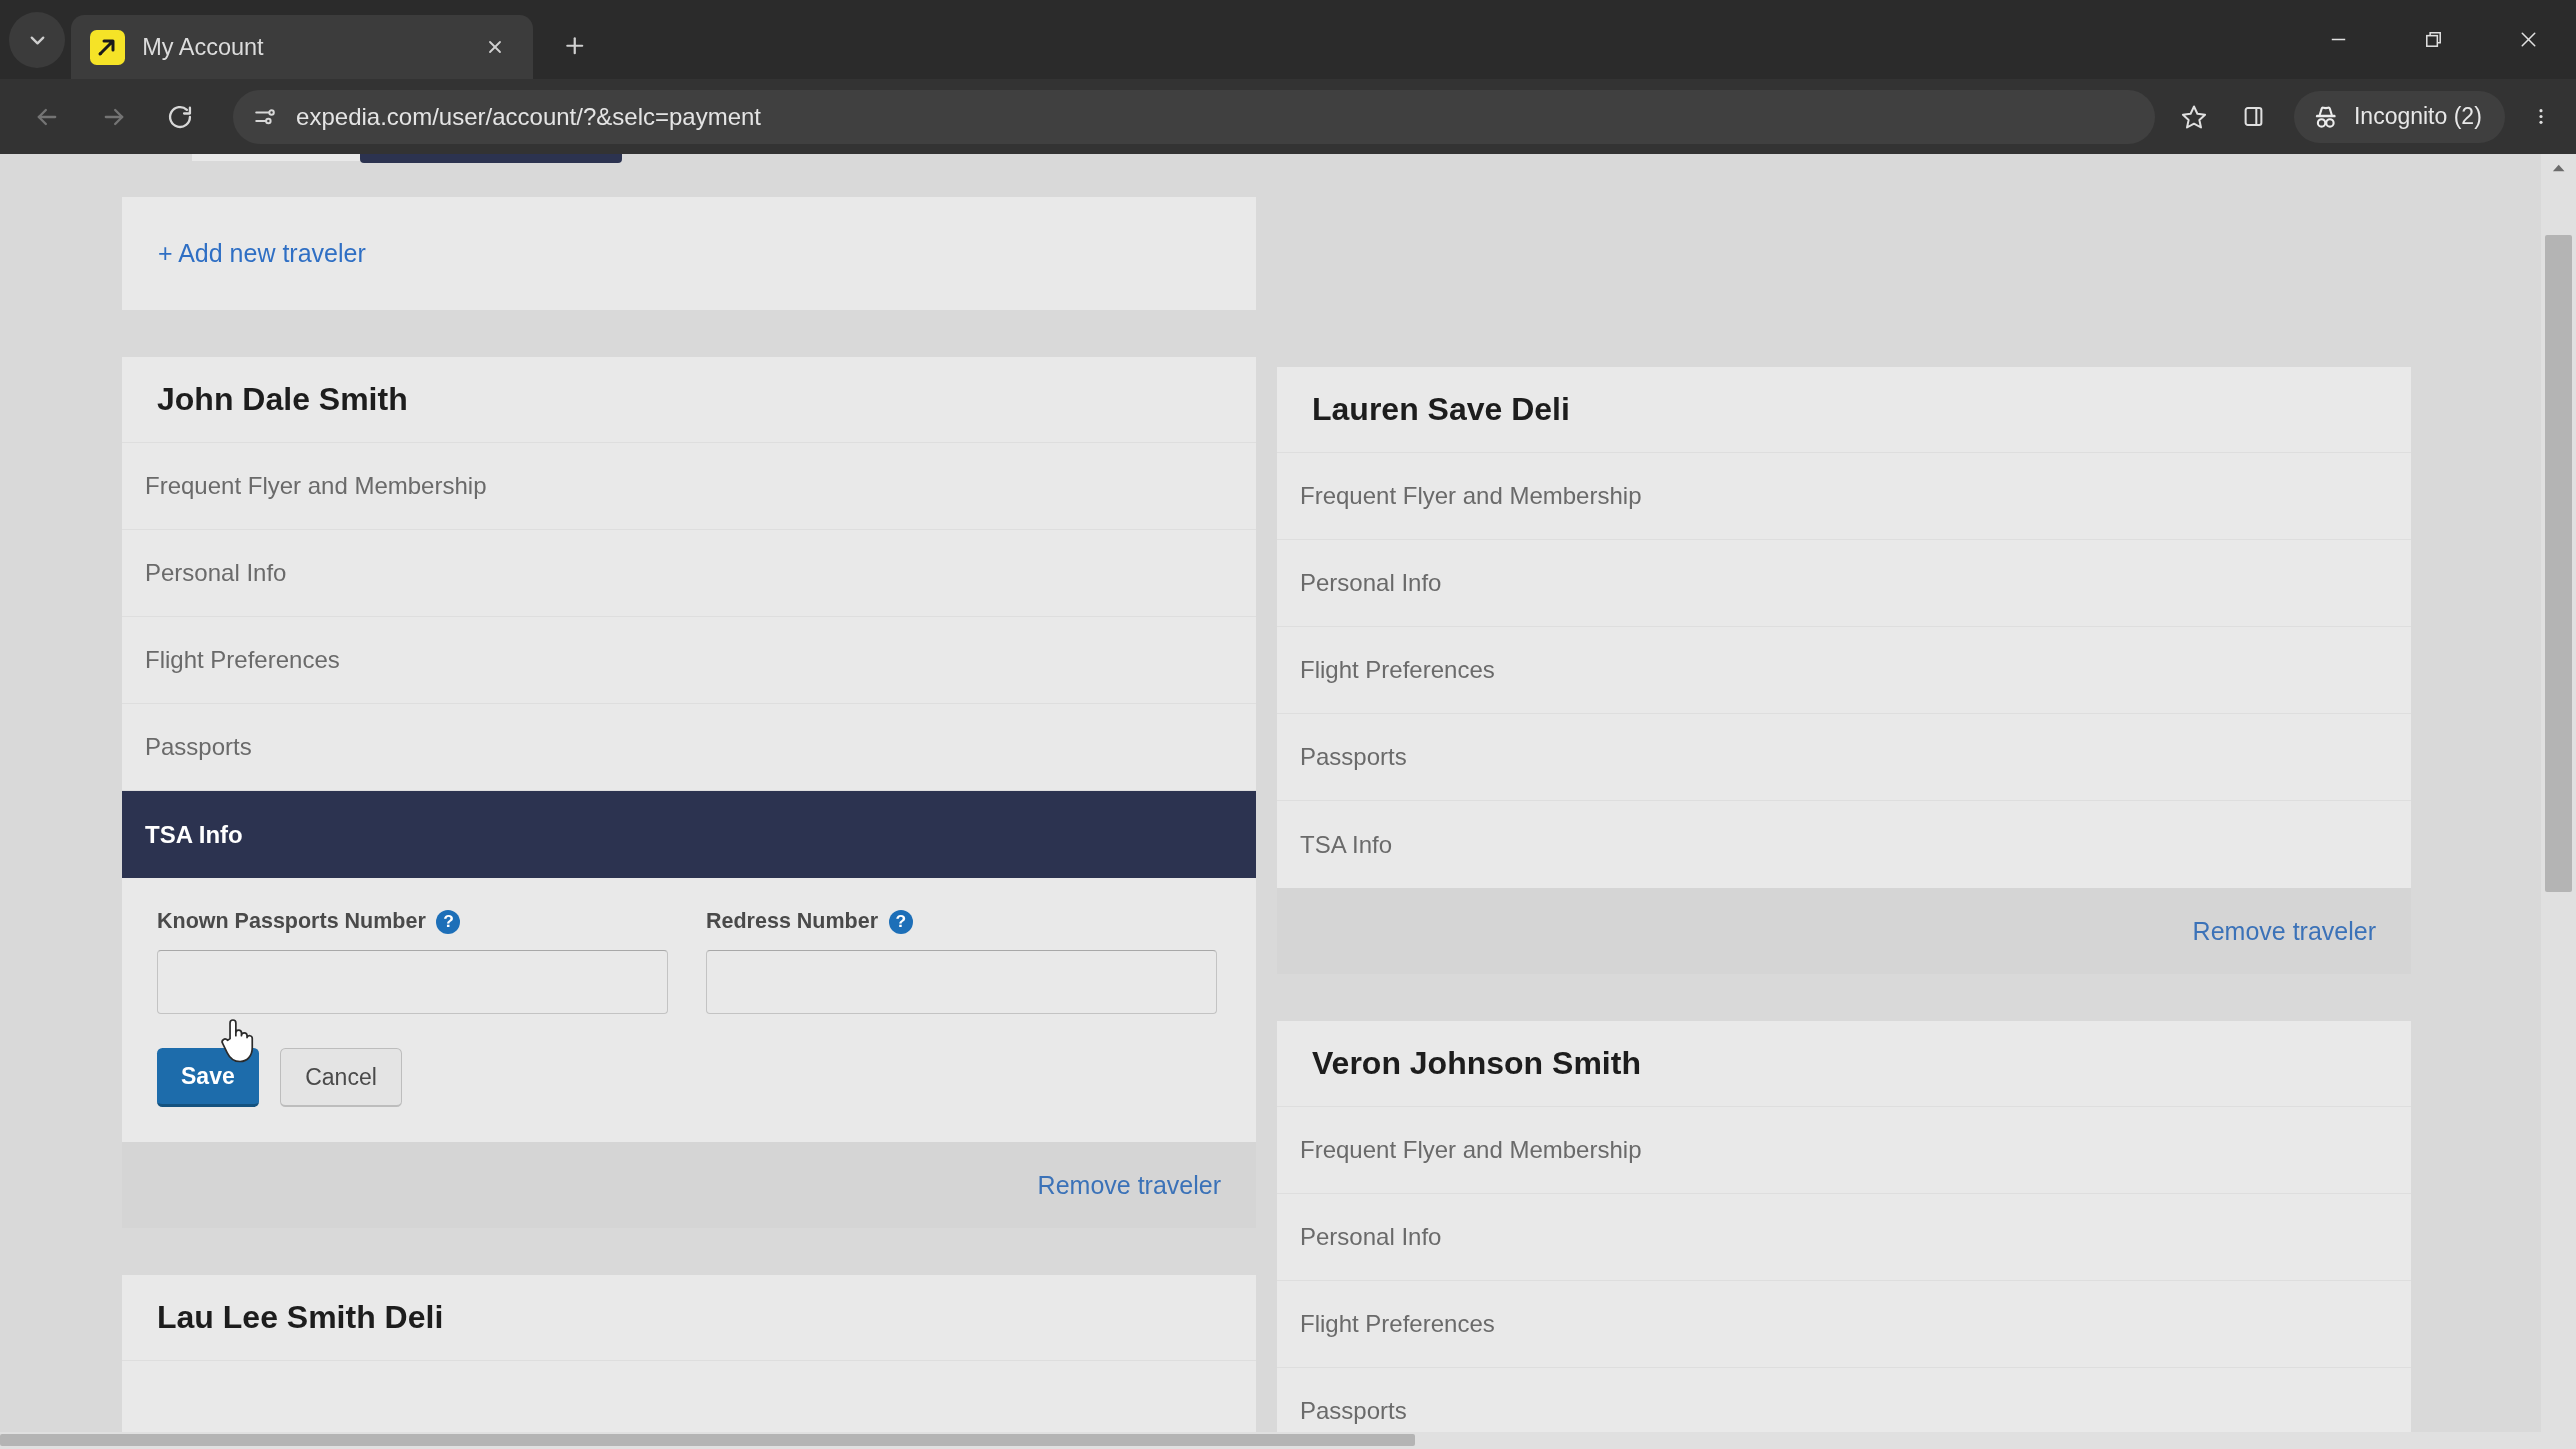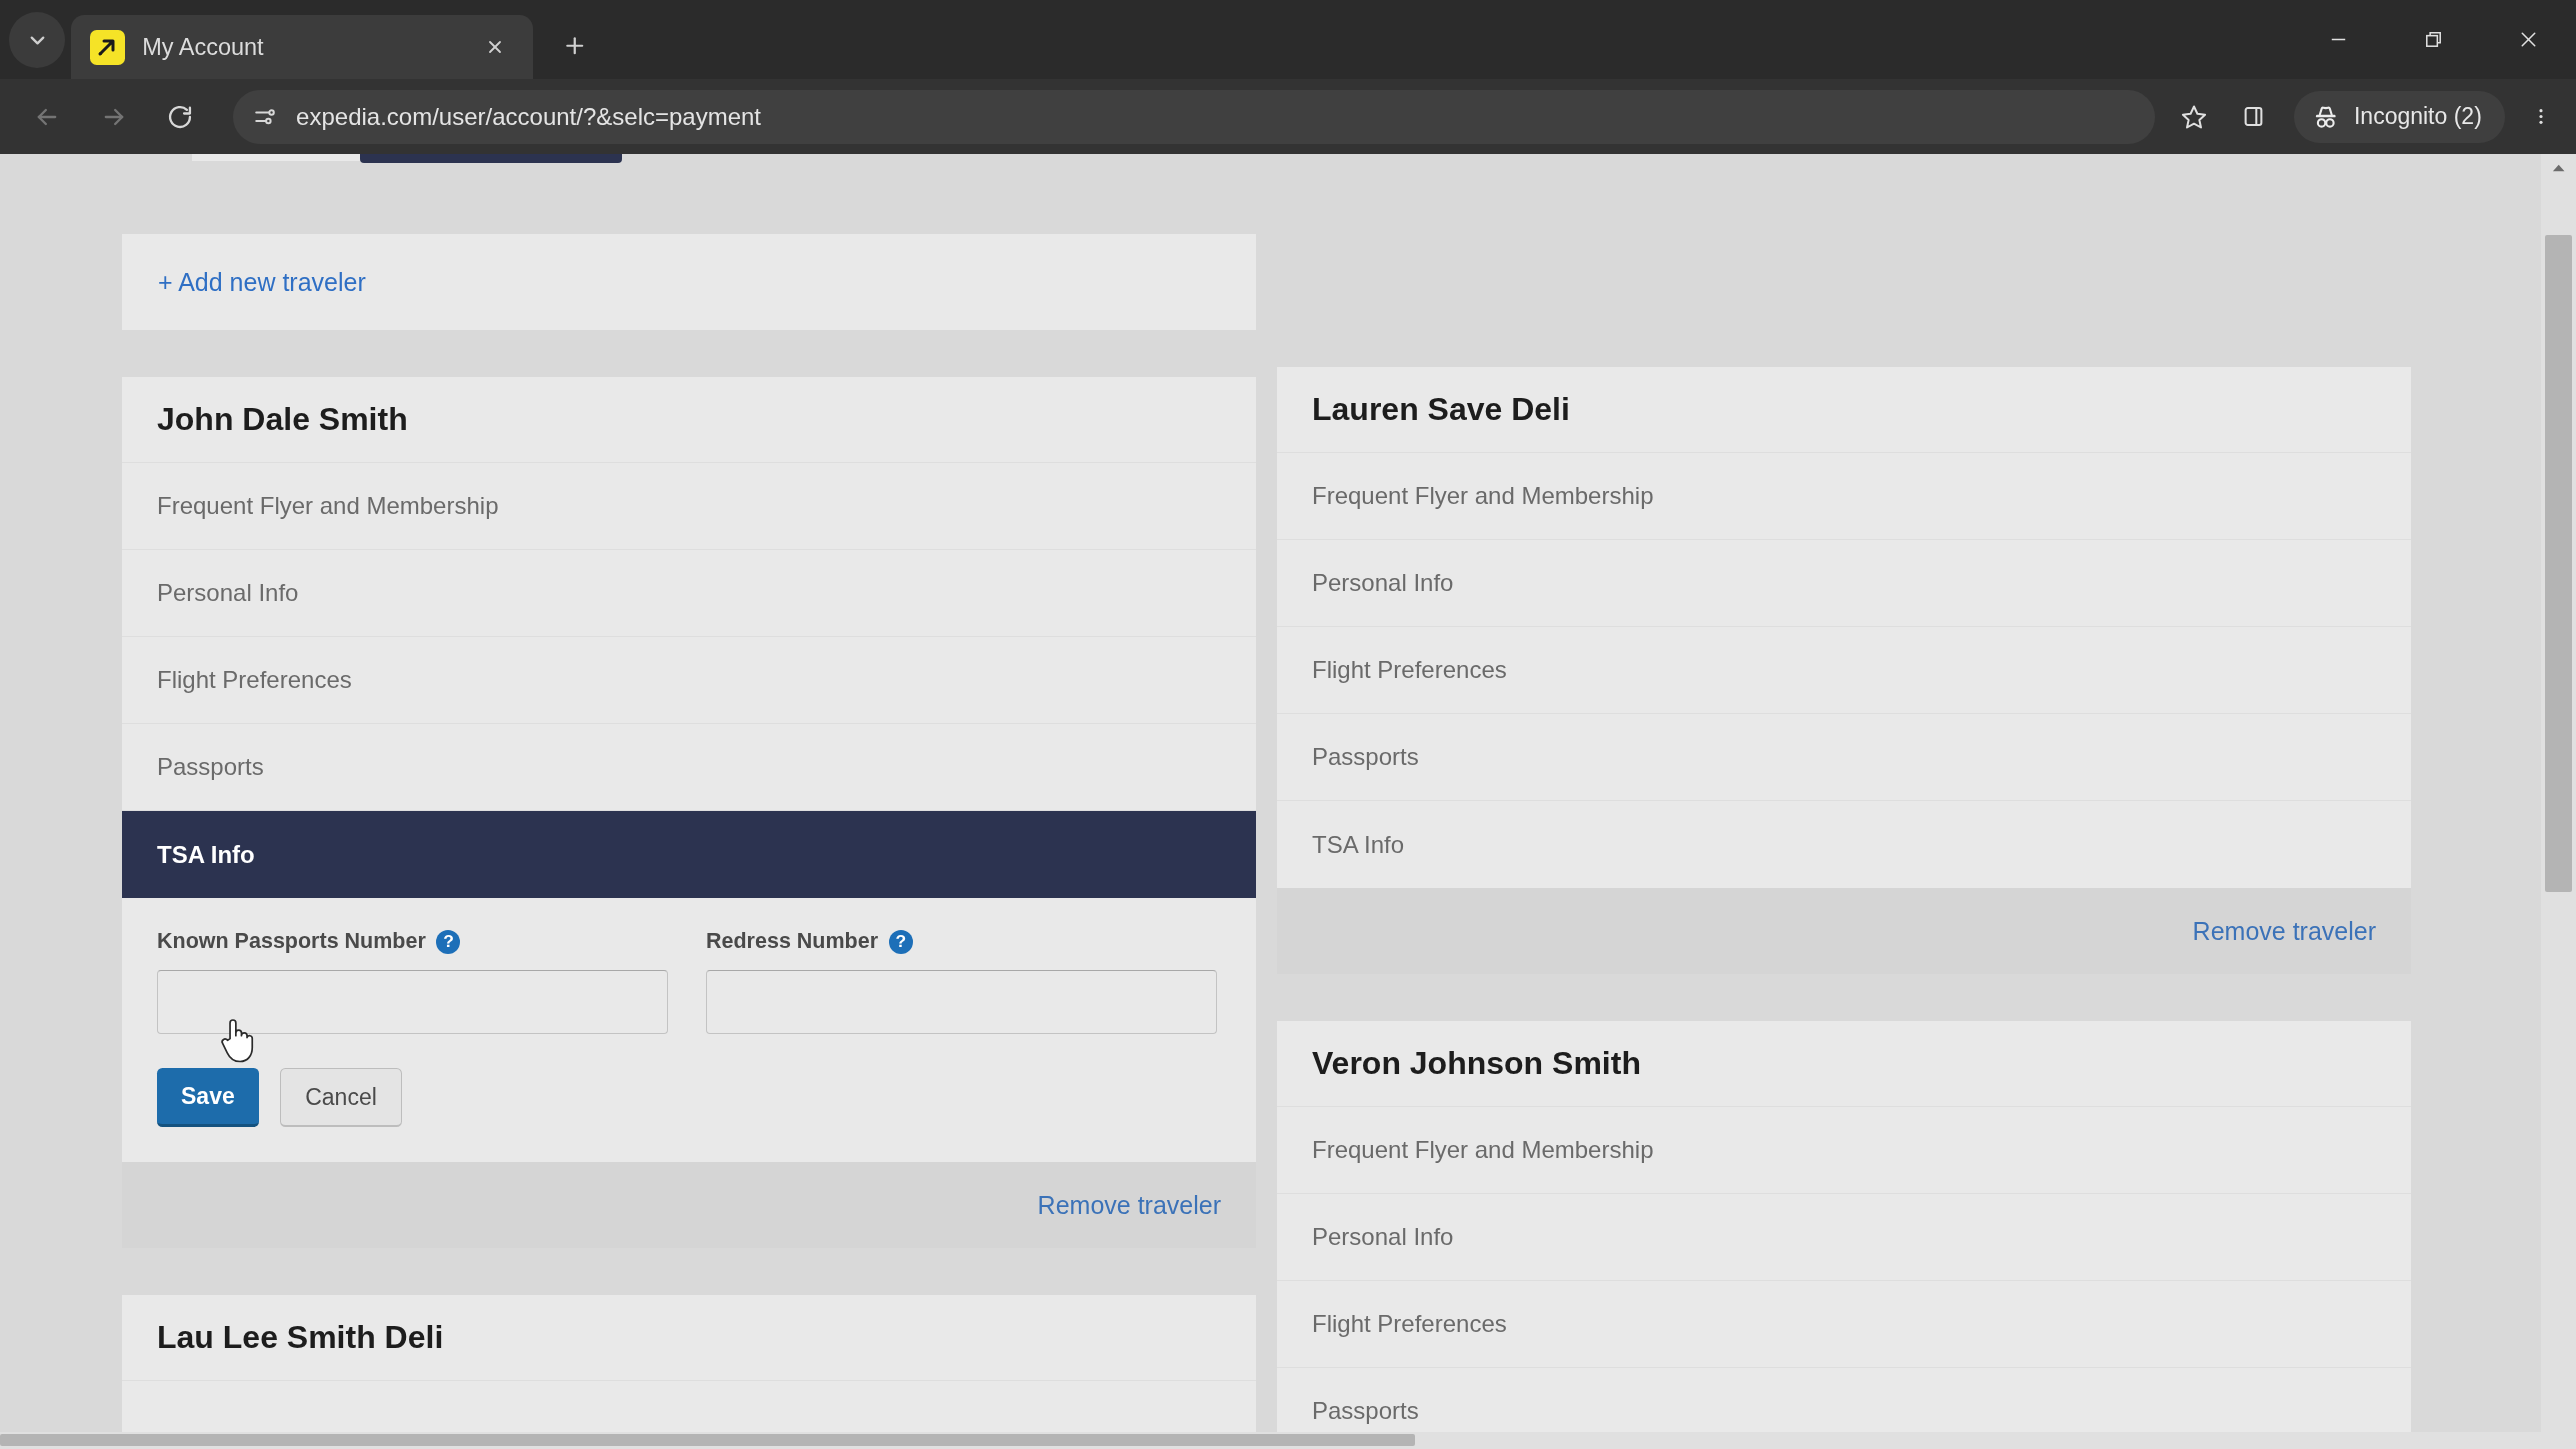--- a/index.html
+++ b/index.html
@@ -139,37 +139,37 @@
   }
 
   .col {
     position: absolute; width: 1134px;
   }
   #col-left  { left: 122px; top: 0; }
   #col-right { left: 1277px; top: 0; }
 
   
   #add-traveler-panel {
-    background: #e9e9e9; height: 96px; margin-top: 80px;
+    background: #e9e9e9; height: 113px; margin-top: 43px;
     display: flex; align-items: center; padding-left: 36px;
   }
   #add-traveler-link {
     color: #2f6fc4; font-size: 25px; cursor: pointer;
   }
 
   
   .traveler-card { background: #e9e9e9; margin-top: 47px; }
   .card-name {
     height: 86px; display: flex; align-items: center;
     padding-left: 35px; font-size: 32px; font-weight: bold; color: #1d1d1d;
     border-bottom: 1.3px solid #dedede;
   }
   .card-row {
     height: 87px; display: flex; align-items: center;
-    padding-left: 35px; font-size: 24px; color: #6a6a6a;
+    padding-left: 23px; font-size: 24px; color: #6a6a6a;
     border-bottom: 1.3px solid #dedede; cursor: pointer;
   }
   .card-row.last { border-bottom: none; }
   .card-row.active {
     background: #2c3350; color: #ffffff; font-weight: bold;
     border-bottom: none; position: relative;
   }
   .card-footer {
     background: #d5d5d5; height: 86px;
     display: flex; align-items: center; justify-content: flex-end;

